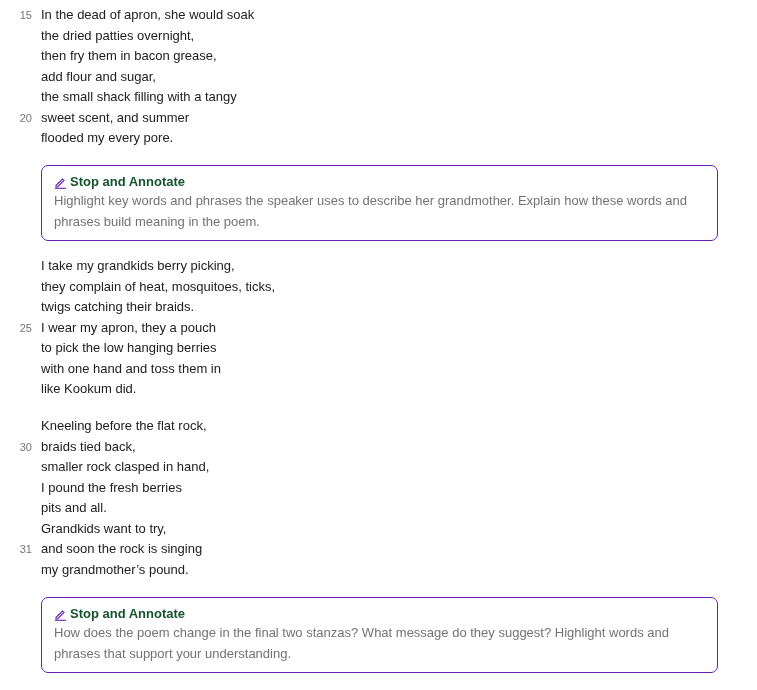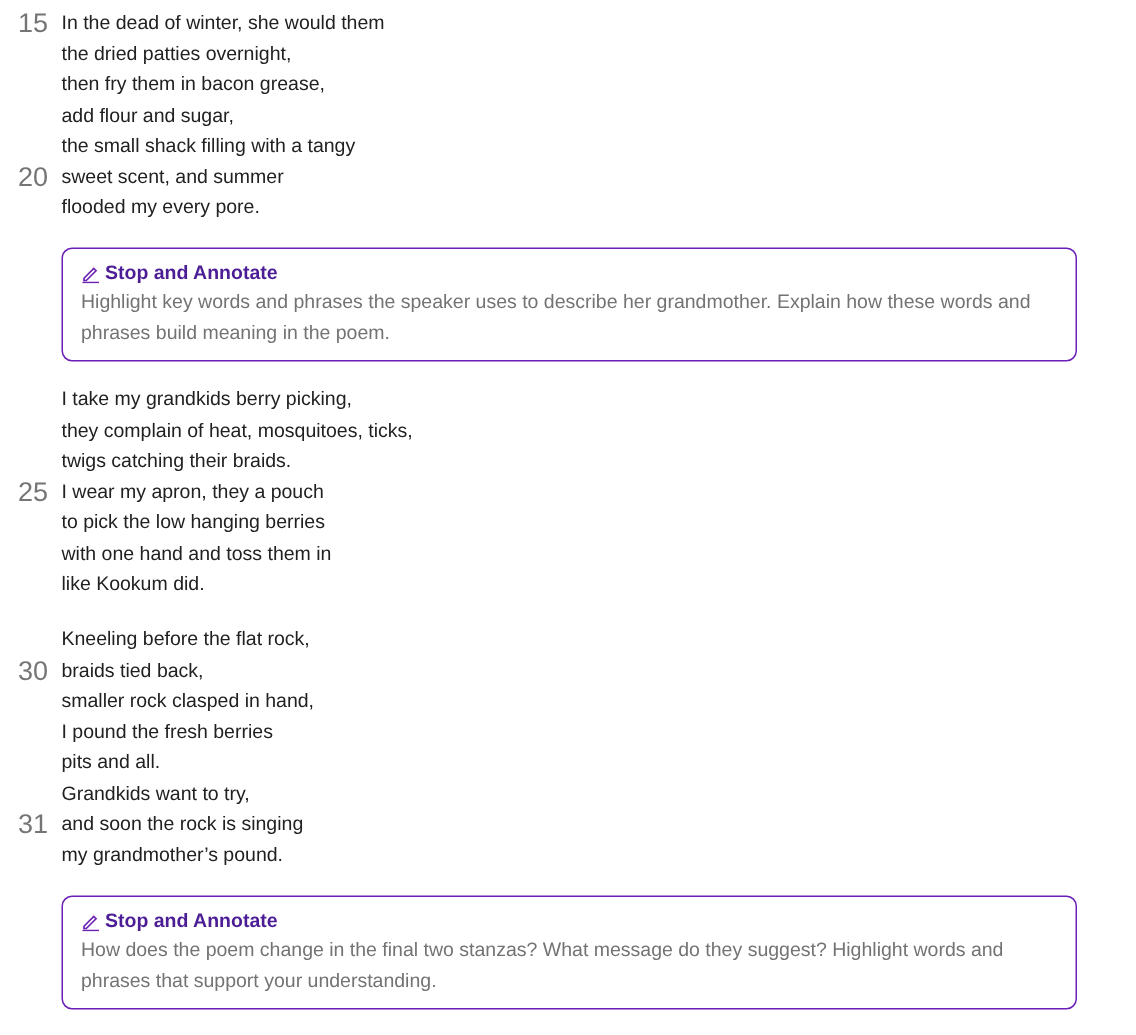--- a/index.html
+++ b/index.html
@@ -1,33 +1,33 @@
 <!DOCTYPE html>
 <html><head>
 <meta charset="utf-8">
 <style>
   html, body { margin:0; padding:0; background:#ffffff; }
   body { width:757px; height:690px; position:relative; font-family:"Liberation Sans", sans-serif; color:#212121; overflow:hidden; }
   .stanza { position:absolute; left:0; }
   .line { position:relative; height:20.5px; line-height:20.5px; font-size:13px; }
-  .ln { position:absolute; left:0; width:32px; text-align:right; color:#757575; font-size:18px; }
+  .ln { position:absolute; left:0; width:32px; text-align:right; color:#757575; font-size:11px; }
   .txt { position:absolute; left:41px; white-space:nowrap; }
   .annot { position:absolute; left:41px; width:677px; border:1.5px solid #6a1fb5; border-radius:7px; box-sizing:border-box; padding:7px 12px 8px 12px; }
-  .annot-title { color:#4c1d95; font-weight:bold; font-size:13px; line-height:18px; display:flex; align-items:center; }
+  .annot-title { color:#14532d; font-weight:bold; font-size:13px; line-height:18px; display:flex; align-items:center; }
   .annot-title svg { margin-right:3px; }
   .annot-body { font-size:13px; line-height:20.5px; color:#737373; }
 </style>
 </head>
 <body>
 
 <div id="poem">
     <div class="stanza" style="top: 5px;">
       <div class="line">
         <span class="ln">15</span>
-        <span class="txt">In the dead of winter, she would them</span>
+        <span class="txt">In the dead of apron, she would soak</span>
       </div>
       <div class="line">
         <span class="ln"></span>
         <span class="txt">the dried patties overnight,</span>
       </div>
       <div class="line">
         <span class="ln"></span>
         <span class="txt">then fry them in bacon grease,</span>
       </div>
       <div class="line">

